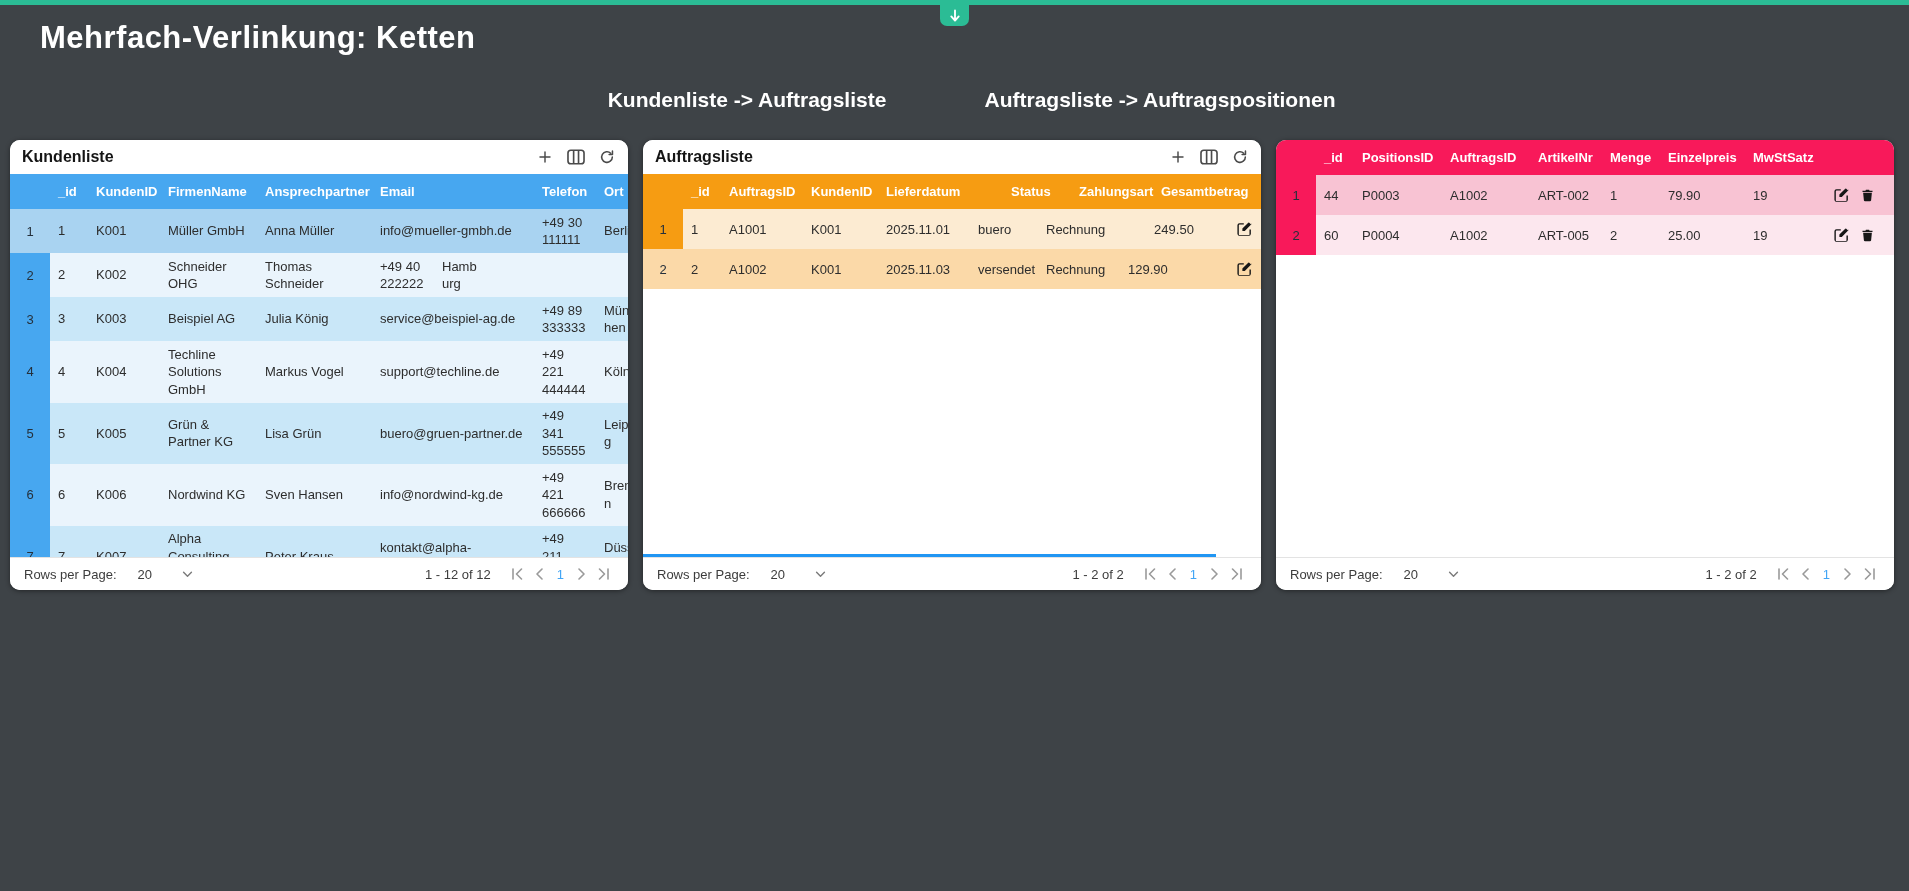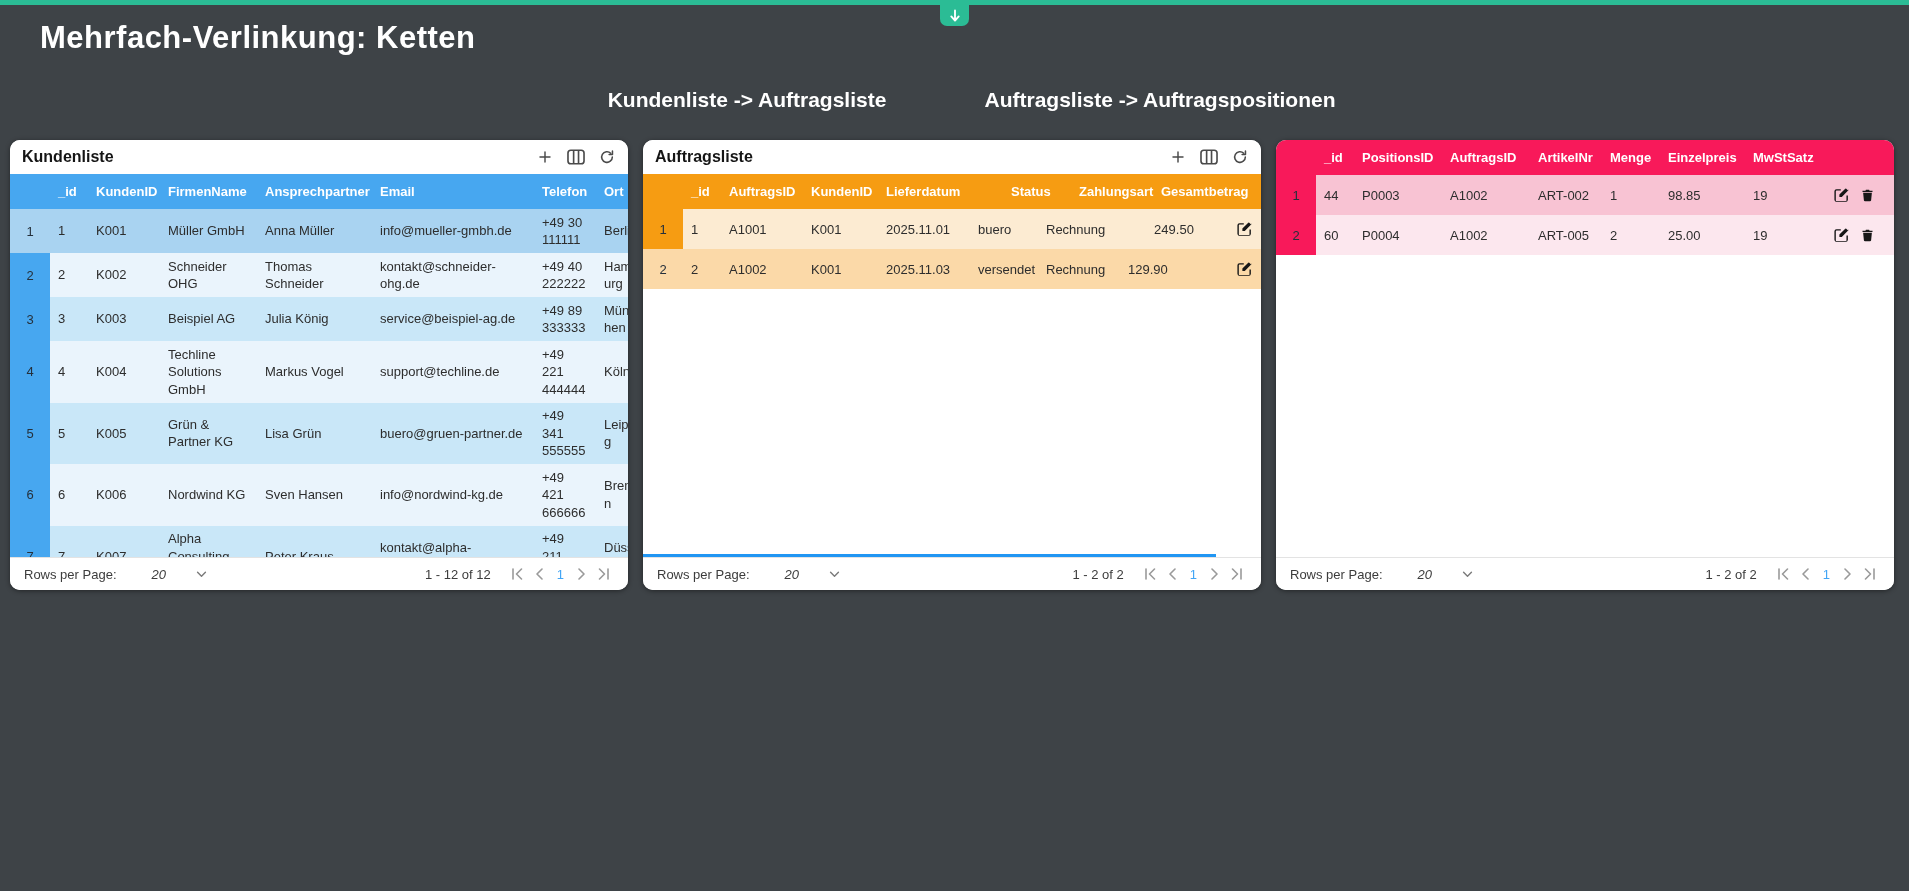--- a/index.html
+++ b/index.html
@@ -44,21 +44,21 @@
   .actions{flex:0 0 auto;box-sizing:border-box;display:flex;align-items:center;gap:9px;padding:0 8px;}
   .aicon{width:17px;height:17px;display:flex;align-items:center;justify-content:center;cursor:pointer;color:#171717;}
   .scrollline{position:absolute;bottom:0;left:0;height:3px;}
   .card-footer{
     flex:0 0 32px;border-top:1px solid #E3E3E3;background:#fff;
     display:flex;align-items:center;justify-content:space-between;padding:0 14px;
     font-size:13px;color:#3c3c3c;
   }
   .rpp{display:flex;align-items:center;cursor:pointer;}
   .rpp-label{cursor:default;}
-  .rpp-value{margin-left:35px;font-style:italic;}
+  .rpp-value{margin-left:21px;}
   .rpp-chevron{margin-left:30px;display:flex;align-items:center;}
   .pager{display:flex;align-items:center;}
   .range{margin-right:16px;}
   .navbtn{color:#9a9a9a;cursor:pointer;display:flex;align-items:center;justify-content:center;width:18px;height:18px;margin:0 2px;}
   .pagenum{cursor:pointer;margin:0 6px;font-size:13px;}
 </style>
 </head>
 <body>
 
 <div class="topbar" style="background: rgb(43, 188, 149);"></div>
@@ -119,21 +119,20 @@
           <div class="cell" style="width: 162px;">info@mueller-gmbh.de</div>
           <div class="cell" style="width: 62px;">+49 30 111111</div>
           <div class="cell" style="width: 55px;">Berlin</div>
         </div>
         <div class="trow r-multi" style="background: rgb(234, 244, 252);">
           <div class="gutter" style="background: rgb(71, 167, 240);">2</div>
           <div class="cell" style="width: 38px;">2</div>
           <div class="cell" style="width: 72px;">K002</div>
           <div class="cell" style="width: 97px;">Schneider OHG</div>
           <div class="cell" style="width: 115px;">Thomas Schneider</div>
-          <div class="cell" style="width: 162px;">kontakt@schneider-ohg.de</div>
           <div class="cell" style="width: 62px;">+49 40 222222</div>
           <div class="cell" style="width: 55px;">Hamburg</div>
         </div>
         <div class="trow r-multi" style="background: rgb(201, 231, 248);">
           <div class="gutter" style="background: rgb(71, 167, 240);">3</div>
           <div class="cell" style="width: 38px;">3</div>
           <div class="cell" style="width: 72px;">K003</div>
           <div class="cell" style="width: 97px;">Beispiel AG</div>
           <div class="cell" style="width: 115px;">Julia König</div>
           <div class="cell" style="width: 162px;">service@beispiel-ag.de</div>
@@ -344,21 +343,21 @@
         <div class="hcell" style="width: 70px;"></div>
       </div>
       <div class="rows">
         <div class="trow r-single" style="background: rgb(248, 195, 211);">
           <div class="gutter" style="background: rgb(248, 25, 90);">1</div>
           <div class="cell" style="width: 38px;">44</div>
           <div class="cell" style="width: 88px;">P0003</div>
           <div class="cell" style="width: 88px;">A1002</div>
           <div class="cell" style="width: 72px;">ART-002</div>
           <div class="cell" style="width: 58px;">1</div>
-          <div class="cell" style="width: 85px;">98.85</div>
+          <div class="cell" style="width: 85px;">79.90</div>
           <div class="cell" style="width: 80px;">19</div>
           <div class="actions" style="width: 70px;">
             <span class="aicon">
               <svg width="17" height="17" viewBox="0 0 24 24" fill="currentColor">
                 <path d="M21.7 5.3l-3-3a1 1 0 0 0-1.4 0L9 10.6V14h3.4l9.3-9.3a1 1 0 0 0 0-1.4z"></path>
                 <path d="M19 13v6a1 1 0 0 1-1 1H5a1 1 0 0 1-1-1V6a1 1 0 0 1 1-1h6V3H5a3 3 0 0 0-3 3v12a3 3 0 0 0 3 3h13a3 3 0 0 0 3-3v-6h-2z"></path>
               </svg>
             </span>
             <span class="aicon">
               <svg width="15" height="16" viewBox="0 0 24 24" fill="currentColor">

